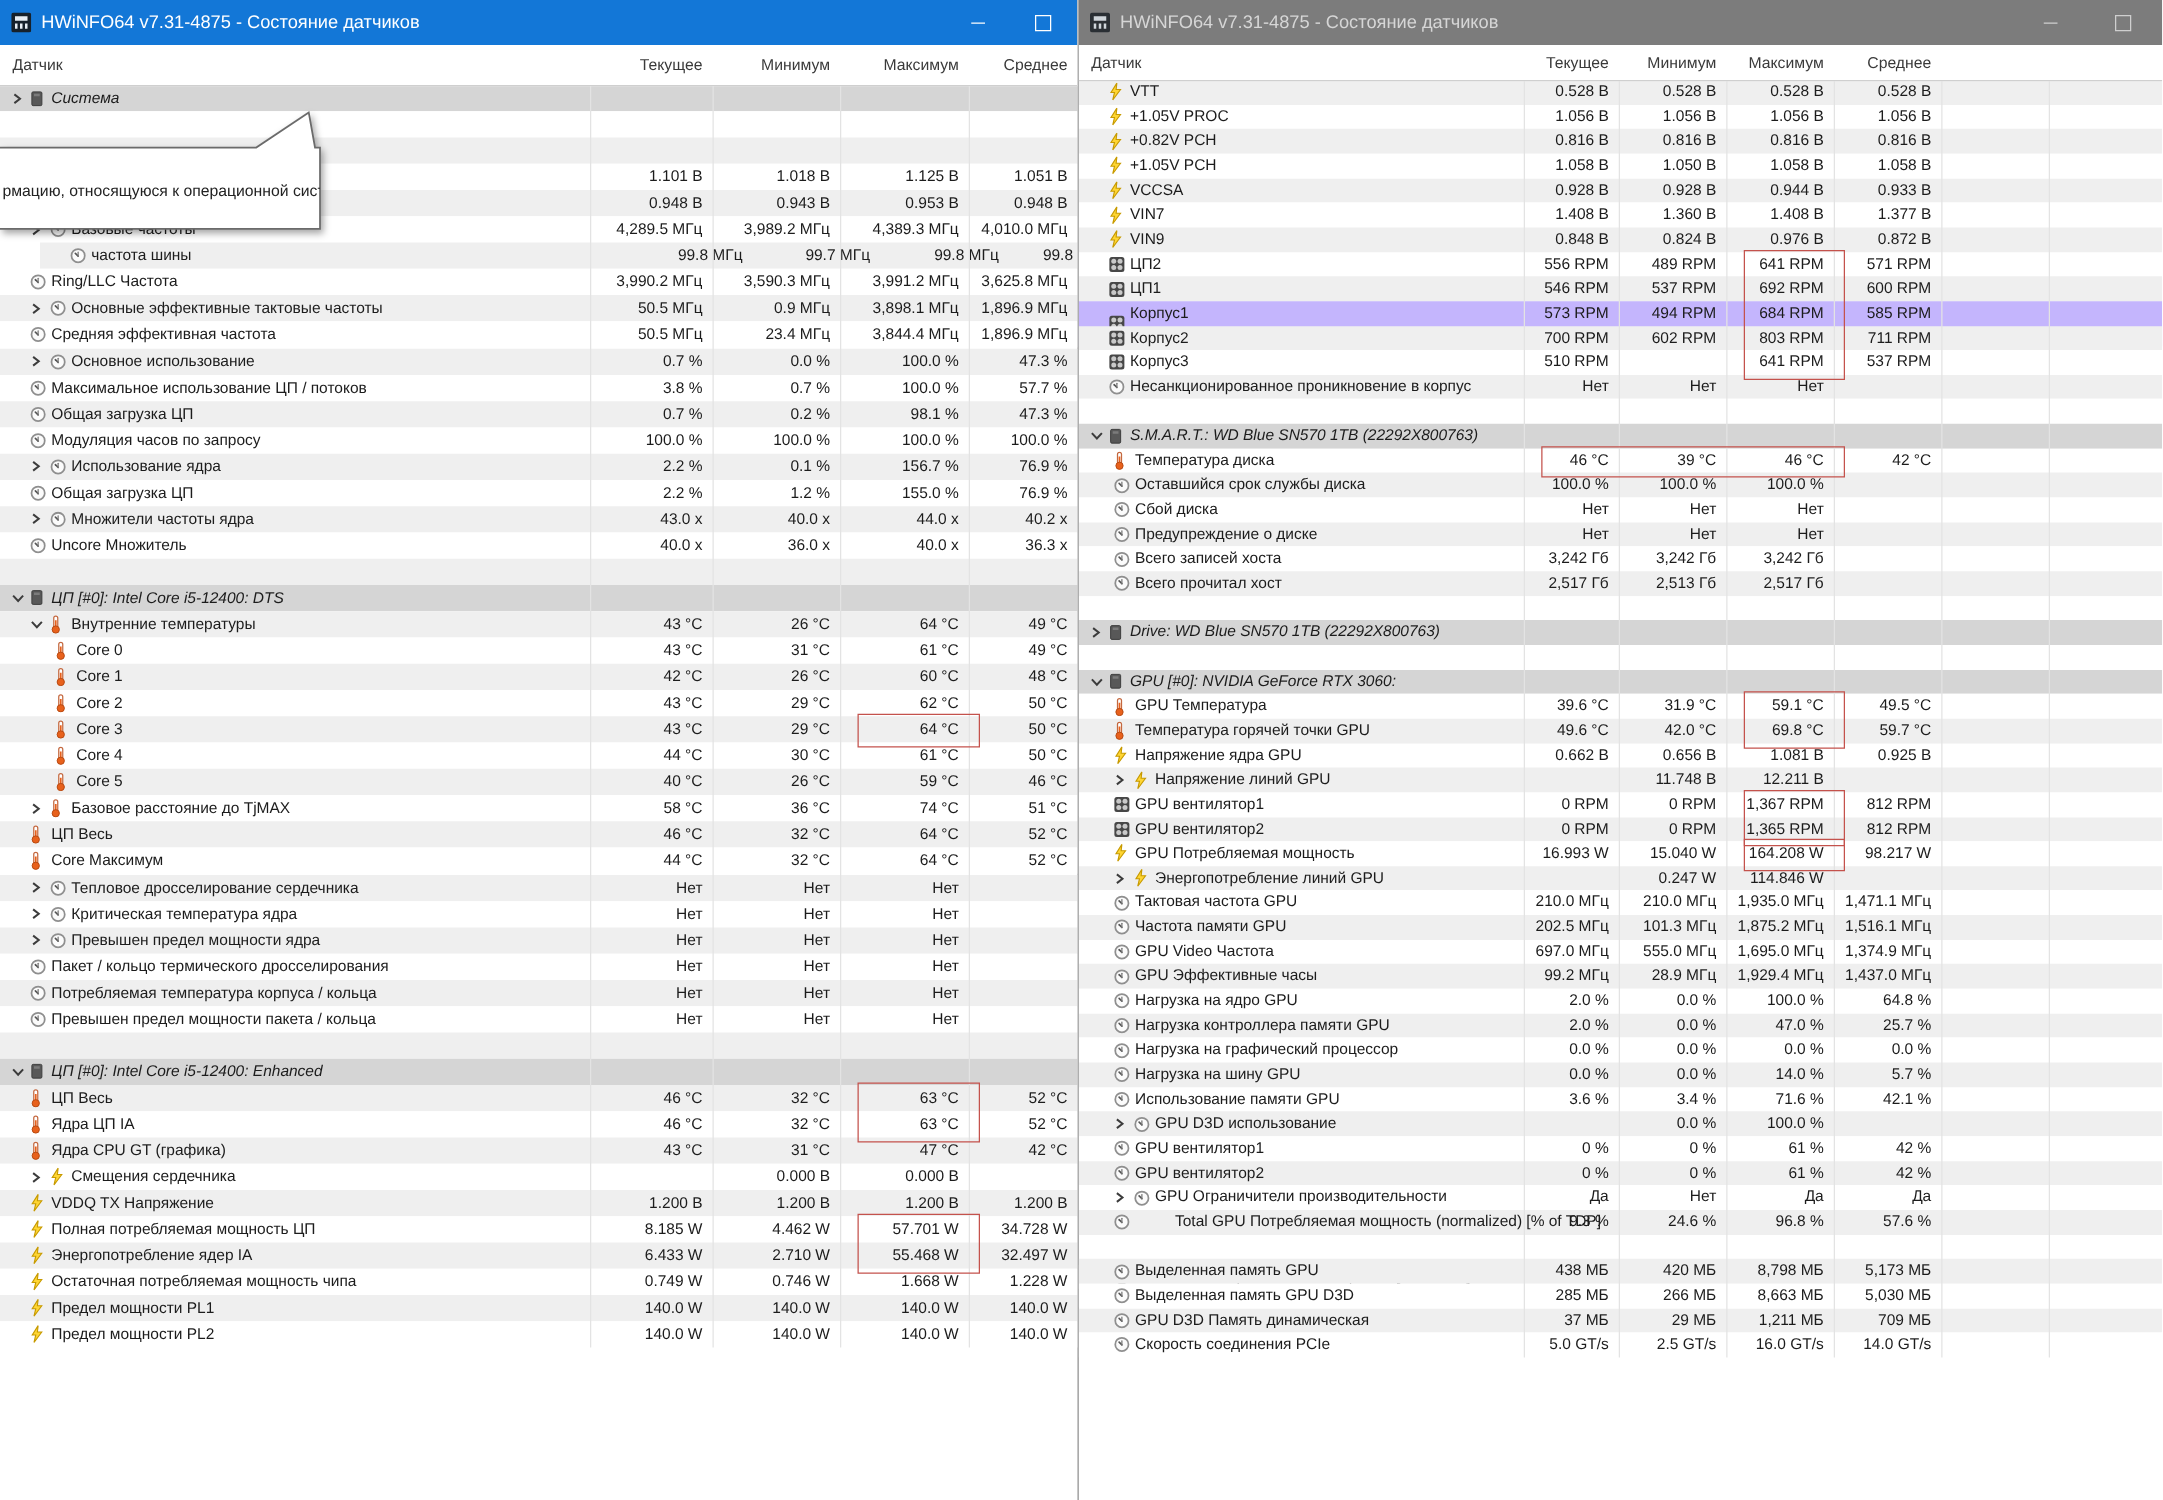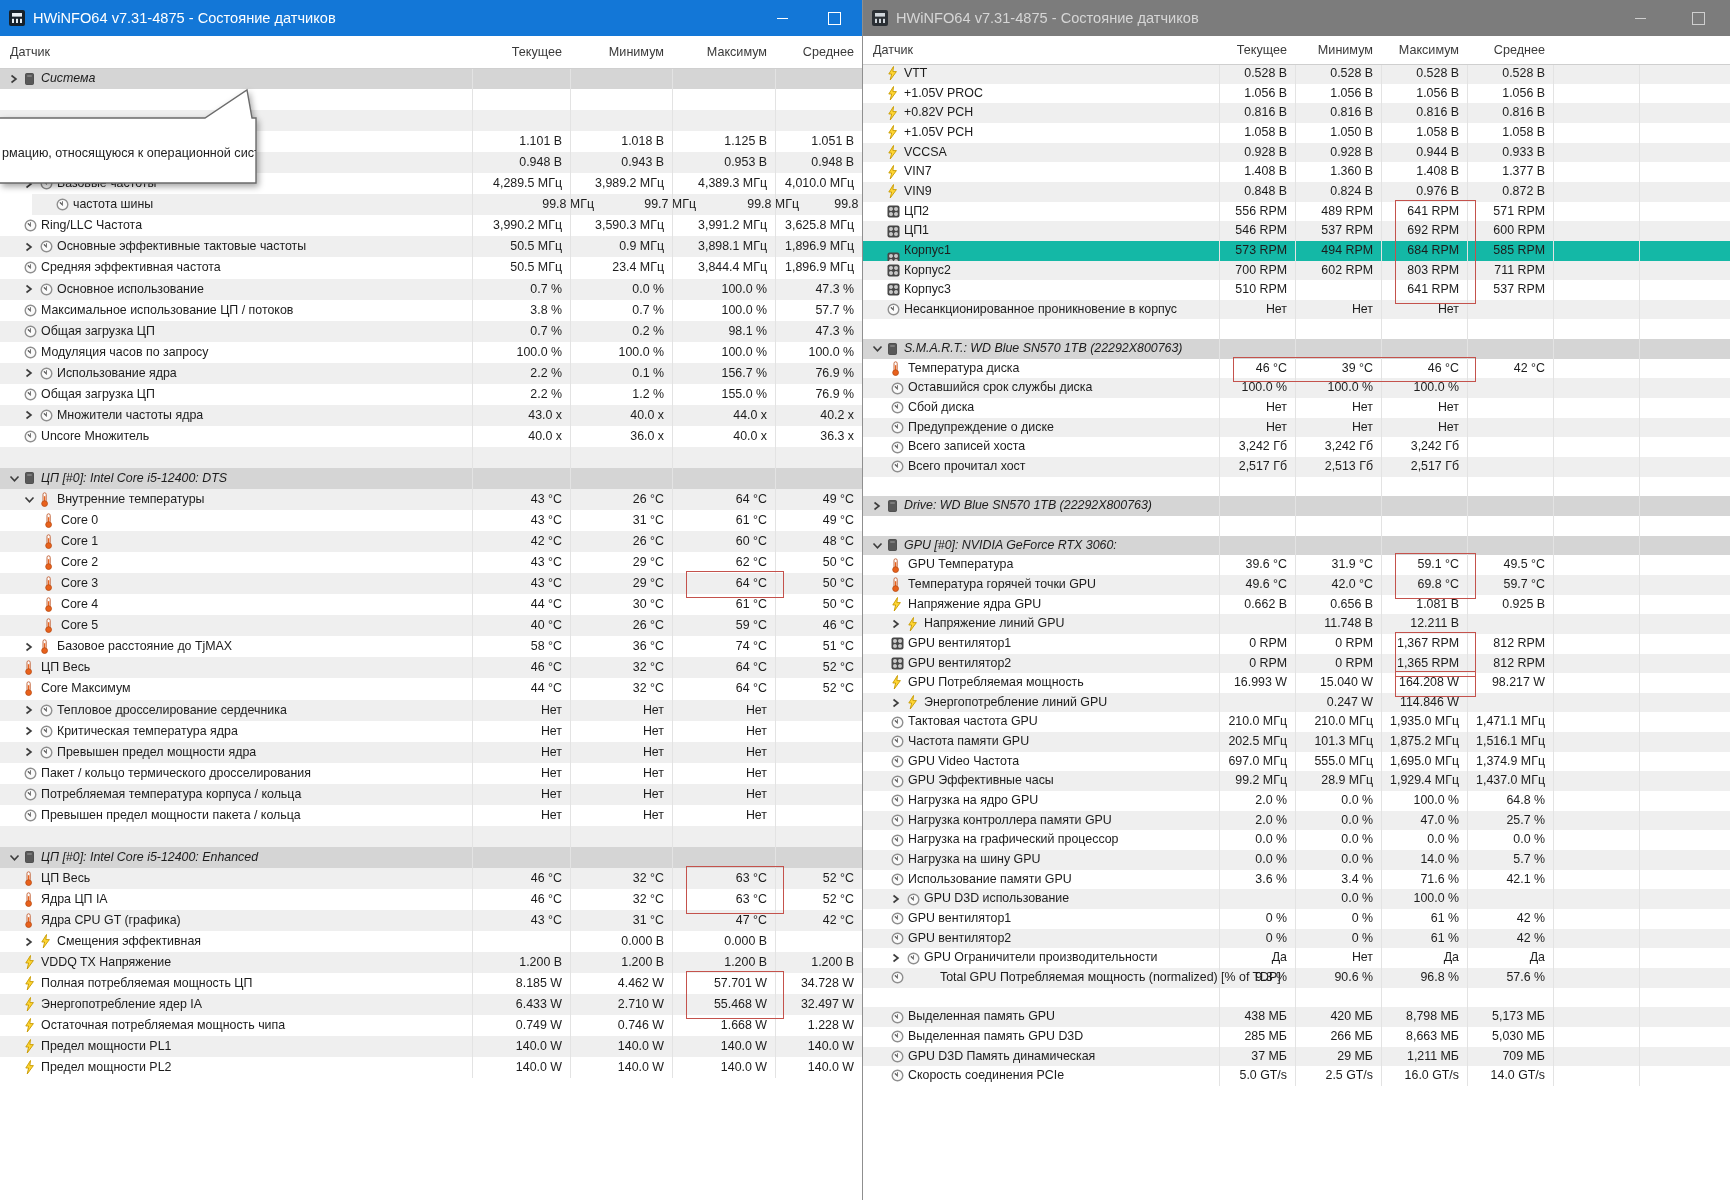--- a/index.html
+++ b/index.html
@@ -620,21 +620,21 @@
           <span class="ic" style="left: 24px;">
             <svg width="9" height="10">
               <path d="M2.5 1.5 L7 5 L2.5 8.5" fill="none" stroke="#3c3c3c" stroke-width="1.6"></path>
             </svg>
           </span>
           <span class="ic" style="left: 40px;">
             <svg width="11" height="15">
               <path d="M6.5 0.5 L1.8 8 H4.6 L3.2 14 L9.4 5.6 H5.9 Z" fill="#ffd633" stroke="#c79a00" stroke-width="0.9"></path>
             </svg>
           </span>
-          <span class="lbl" style="left: 57px;">Смещения эффективная</span>
+          <span class="lbl" style="left: 57px;">Смещения сердечника</span>
           <span class="val" style="left: 554px; width: 110px;">0.000 В</span>
           <span class="val" style="left: 657px; width: 110px;">0.000 В</span>
         </div>
         <div class="row" style="top: 884.1px; height: 21.05px; line-height: 21.05px; background: var(--stripe);">
           <span class="ic" style="left: 24px;">
             <svg width="11" height="15">
               <path d="M6.5 0.5 L1.8 8 H4.6 L3.2 14 L9.4 5.6 H5.9 Z" fill="#ffd633" stroke="#c79a00" stroke-width="0.9"></path>
             </svg>
           </span>
           <span class="lbl" style="left: 41px;">VDDQ TX Напряжение</span>
@@ -858,21 +858,21 @@
               <circle cx="9" cy="9" r="2" fill="#c9c9c9"></circle>
               <circle cx="6.5" cy="6.5" r="1.4" fill="#474747"></circle>
             </svg>
           </span>
           <span class="lbl" style="left: 41px;">ЦП1</span>
           <span class="val" style="left: 314px; width: 110px;">546 RPM</span>
           <span class="val" style="left: 400px; width: 110px;">537 RPM</span>
           <span class="val" style="left: 486px; width: 110px;">692 RPM</span>
           <span class="val" style="left: 572px; width: 110px;">600 RPM</span>
         </div>
-        <div class="row" style="top: 176.85px; height: 36px; line-height: 19.65px; background: #14b8a6;">
+        <div class="row" style="top: 176.85px; height: 36px; line-height: 19.65px; background: #c4b5fd;">
           <span class="ic" style="left: 24px;">
             <svg width="13" height="13">
               <rect x="0.5" y="0.5" width="12" height="12" rx="2" fill="#474747"></rect>
               <circle cx="4" cy="4" r="2" fill="#c9c9c9"></circle>
               <circle cx="9" cy="4" r="2" fill="#c9c9c9"></circle>
               <circle cx="4" cy="9" r="2" fill="#c9c9c9"></circle>
               <circle cx="9" cy="9" r="2" fill="#c9c9c9"></circle>
               <circle cx="6.5" cy="6.5" r="1.4" fill="#474747"></circle>
             </svg>
           </span>
@@ -1362,21 +1362,21 @@
         <div class="row" style="top: 903.9px; height: 19.65px; line-height: 19.65px; background: var(--stripe);">
           <span class="ic" style="left: 28px;">
             <svg width="13" height="13">
               <circle cx="6.5" cy="6.5" r="5.3" fill="#fbfbfb" stroke="#8f8f8f" stroke-width="1.4"></circle>
               <path d="M6.5 6.9 L4.3 4.7" stroke="#555" stroke-width="1.3" stroke-linecap="round"></path>
               <path d="M6.5 7 L6.5 3.6" stroke="#777" stroke-width="1" stroke-linecap="round"></path>
             </svg>
           </span>
           <span class="lbl" style="left: 41px; margin-left: 36px;">Total GPU Потребляемая мощность (normalized) [% of TDP]</span>
           <span class="val" style="left: 314px; width: 110px;">9.3 %</span>
-          <span class="val" style="left: 400px; width: 110px;">90.6 %</span>
+          <span class="val" style="left: 400px; width: 110px;">24.6 %</span>
           <span class="val" style="left: 486px; width: 110px;">96.8 %</span>
           <span class="val" style="left: 572px; width: 110px;">57.6 %</span>
         </div>
         <div class="row" style="top: 923.55px; height: 19.65px; line-height: 19.65px; background: rgb(255, 255, 255); margin-top: 24px;">
           <span class="ic" style="left: 28px;">
             <svg width="13" height="13">
               <circle cx="6.5" cy="6.5" r="5.3" fill="#fbfbfb" stroke="#8f8f8f" stroke-width="1.4"></circle>
               <path d="M6.5 6.9 L4.3 4.7" stroke="#555" stroke-width="1.3" stroke-linecap="round"></path>
               <path d="M6.5 7 L6.5 3.6" stroke="#777" stroke-width="1" stroke-linecap="round"></path>
             </svg>

